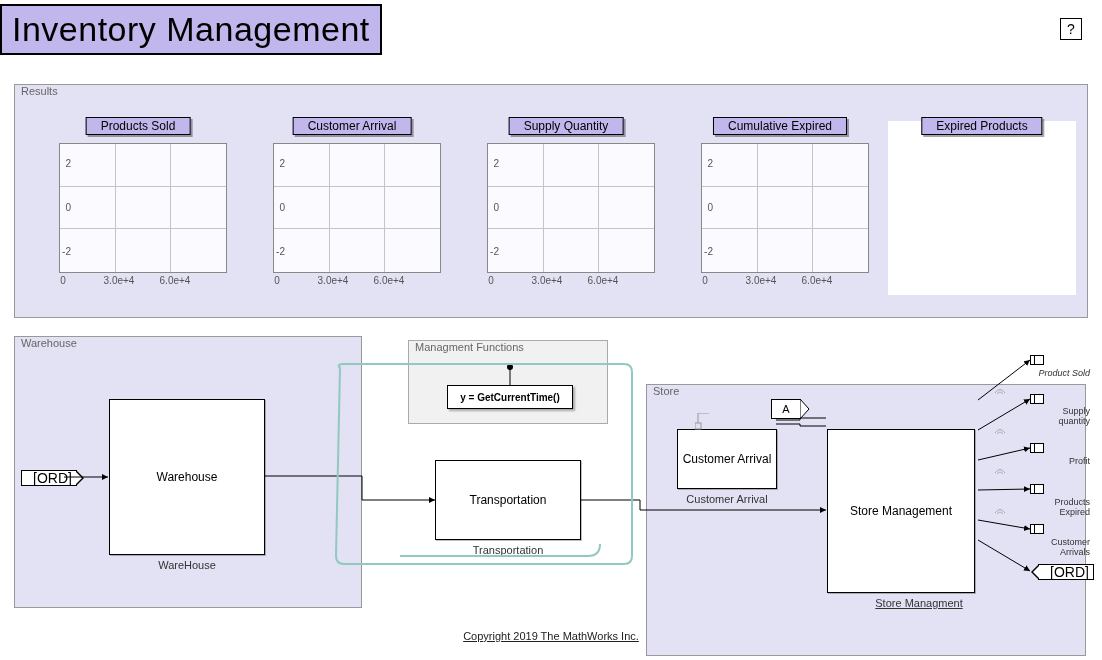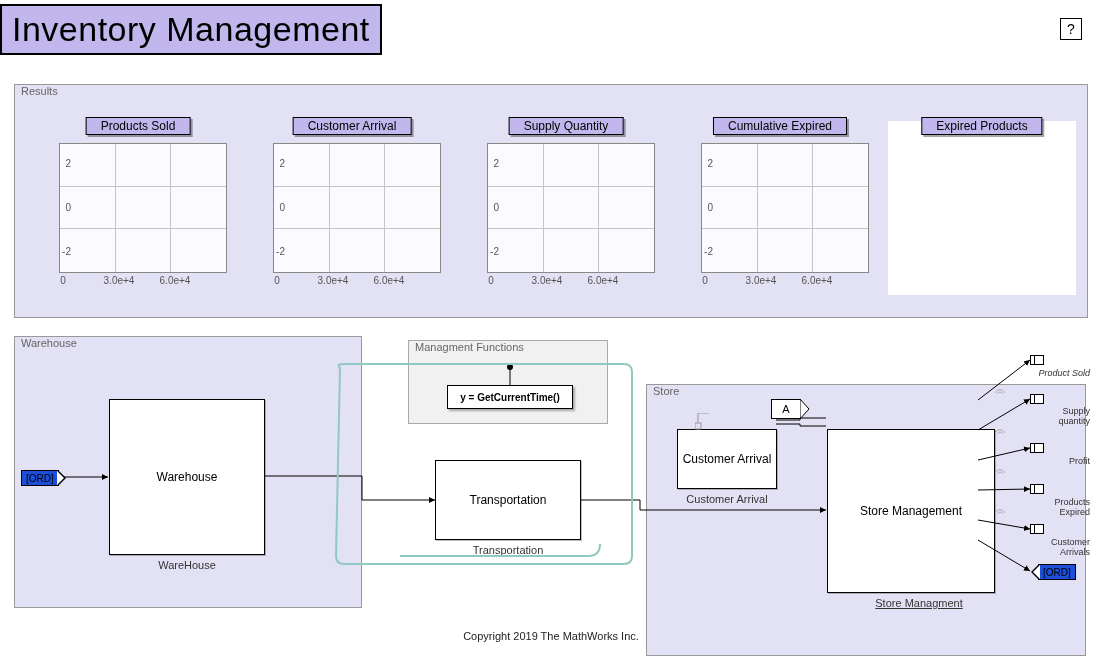--- a/index.html
+++ b/index.html
@@ -100,26 +100,26 @@
     box-shadow: 1px 1px 0 rgba(0,0,0,.25);
   }
   .block-label {
     position: absolute;
     font-size: 11px;
     color:#333;
     text-align:center;
   }
   .tag {
     position:absolute;
-    font-size:10px;
+    font-size:14px;
     height:16px;
     display:flex; align-items:center;
     border:1px solid #000;
-    background:#1d4ed8;
-    padding: 0 4px 0 4px;
+    background:#ffffff;
+    padding: 0 4px 0 11px;
   }
   .tag.left-point::before{
     content:"";
     position:absolute; left:-8px; top:-1px;
     border-style:solid;
     border-width:8px 8px 8px 0;
     border-color:transparent #000 transparent transparent;
   }
   .tag.left-point::after{
     content:"";
@@ -192,20 +192,21 @@
     color:#888;
   }
 
   .copyright{
     position:absolute;
     left:0; right:0;
     top: 630px;
     text-align:center;
     font-size:11px;
     color:#222;
+    text-decoration:underline;
   }
 
   svg.wires{
     position:absolute;
     left:0;top:0;
     pointer-events:none;
   }
 </style>
 </head>
 <body>
@@ -329,21 +330,21 @@
     <span>Customer Arrival</span>
   </div>
   <div class="block-label" style="left:30px; top:108px; width:100px;">Customer Arrival</div>
 
   <svg style="position:absolute;left:48px;top:28px;" width="16" height="18">
     <rect x="0" y="10" width="6" height="6" fill="none" stroke="#999"></rect>
     <line x1="3" y1="0" x2="3" y2="10" stroke="#999"></line>
     <line x1="3" y1="0" x2="14" y2="0" stroke="#999"></line>
   </svg>
 
-  <div class="block" style="left:180px; top:44px; width:168px; height:164px;">
+  <div class="block" style="left:180px; top:44px; width:148px; height:164px;">
     <span>Store Management</span>
   </div>
   <div class="block-label" style="left:196px; top:212px; width:152px;text-decoration:underline;">Store Managment</div>
 </div>
 
 <div class="sink" style="left:1030px; top:355px;"></div>
 <div class="out-label" style="top:368px;font-style:italic;">Product Sold</div>
 
 <div class="sink" style="left:1030px; top:394px;"></div>
 <div class="out-label" style="top:406px;line-height:10px;">Supply quantity</div>

